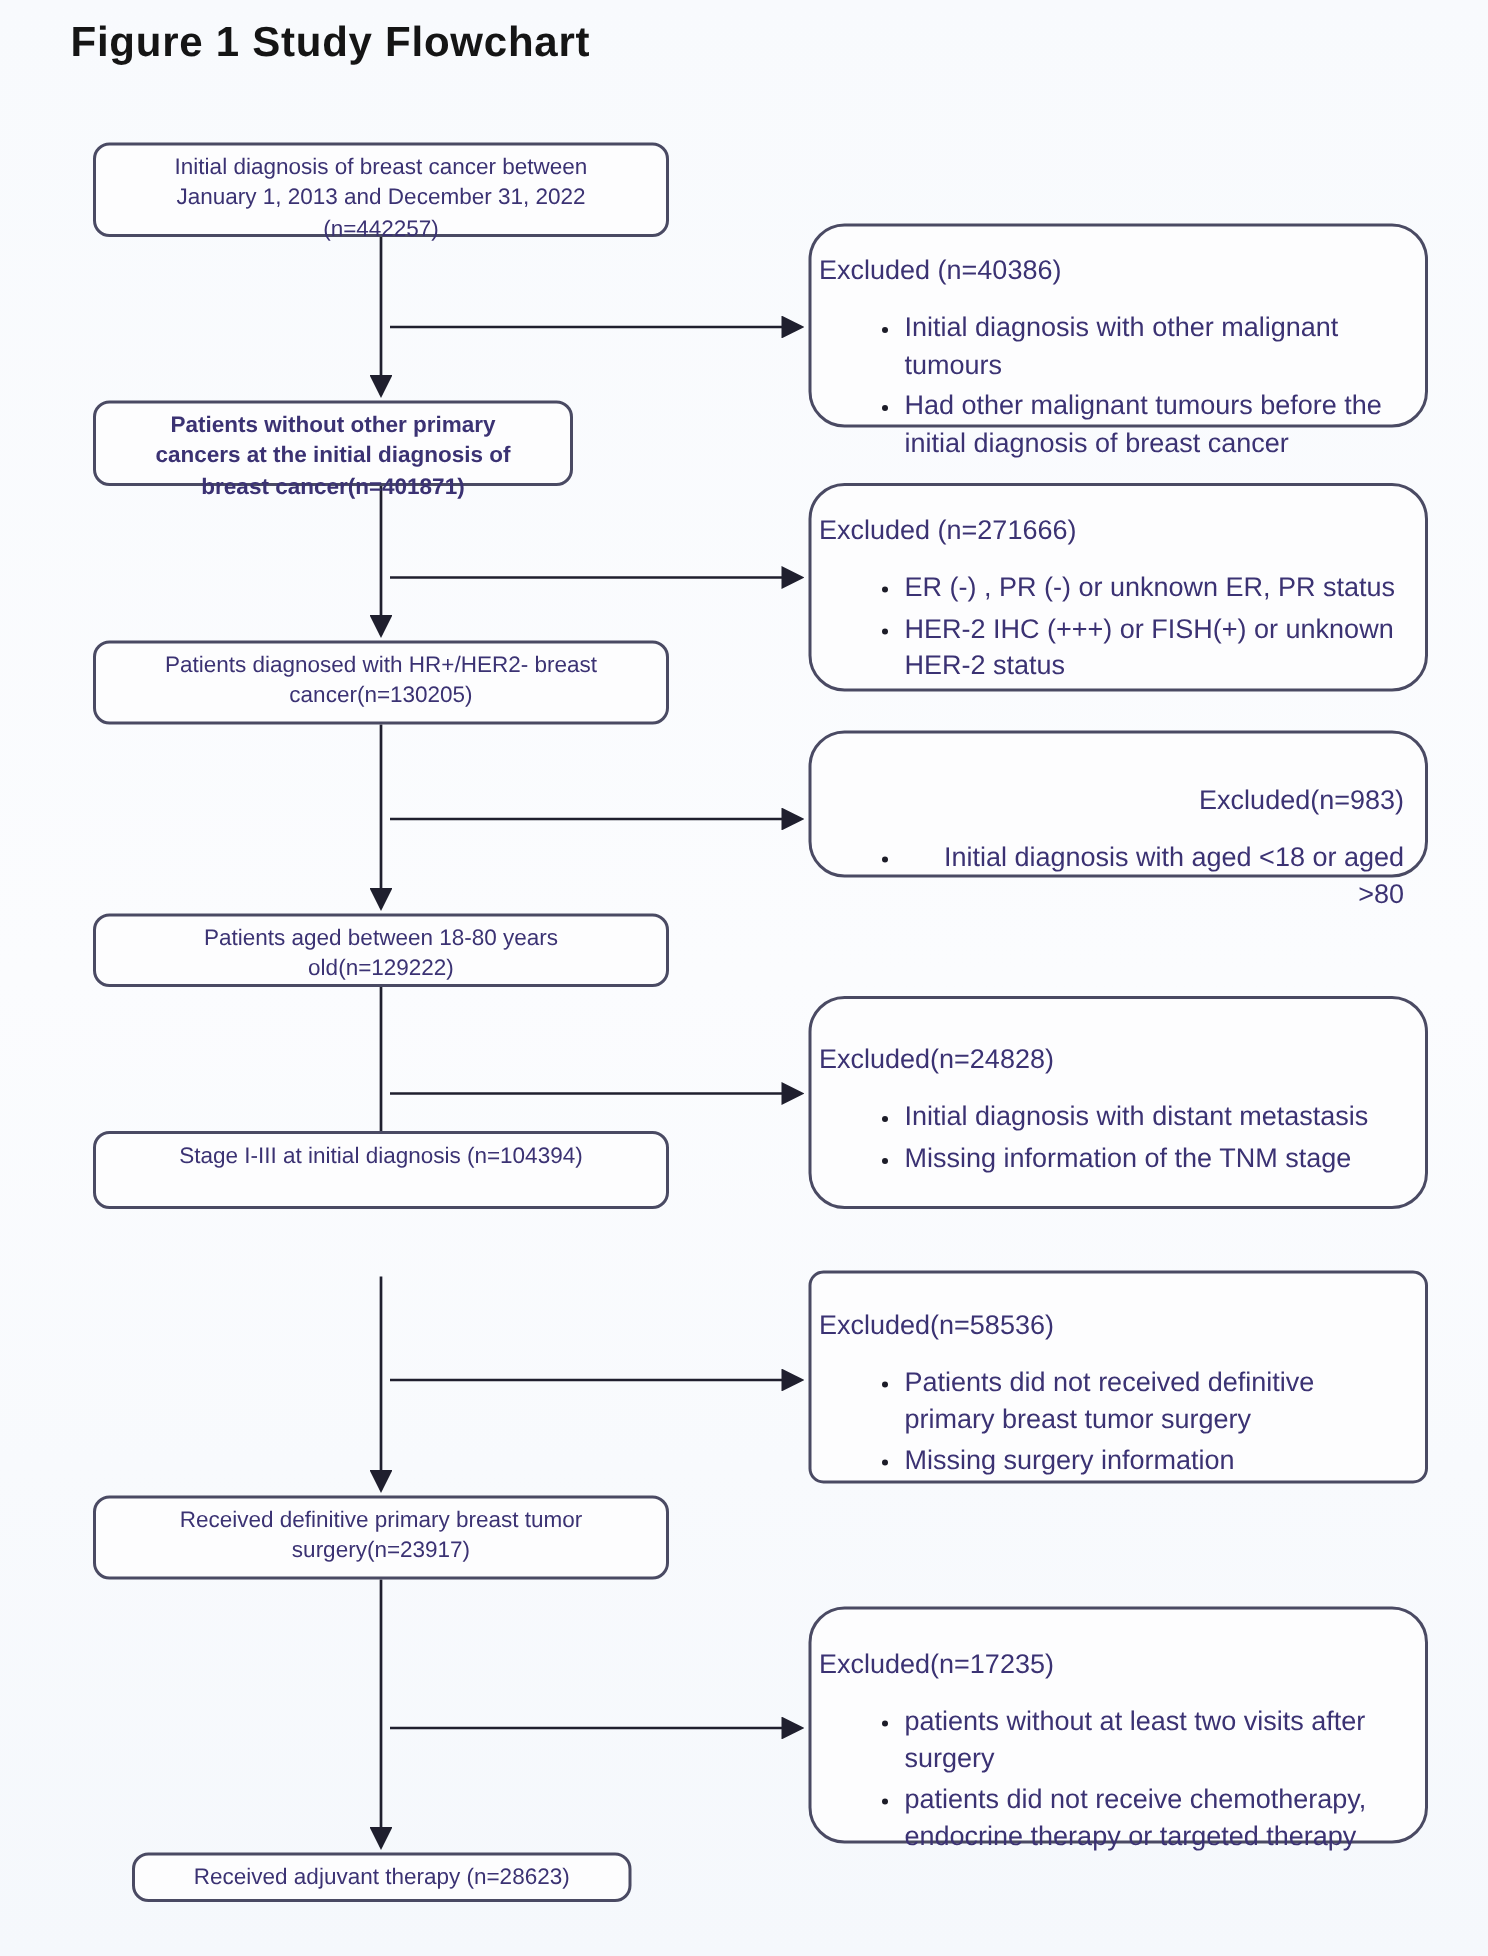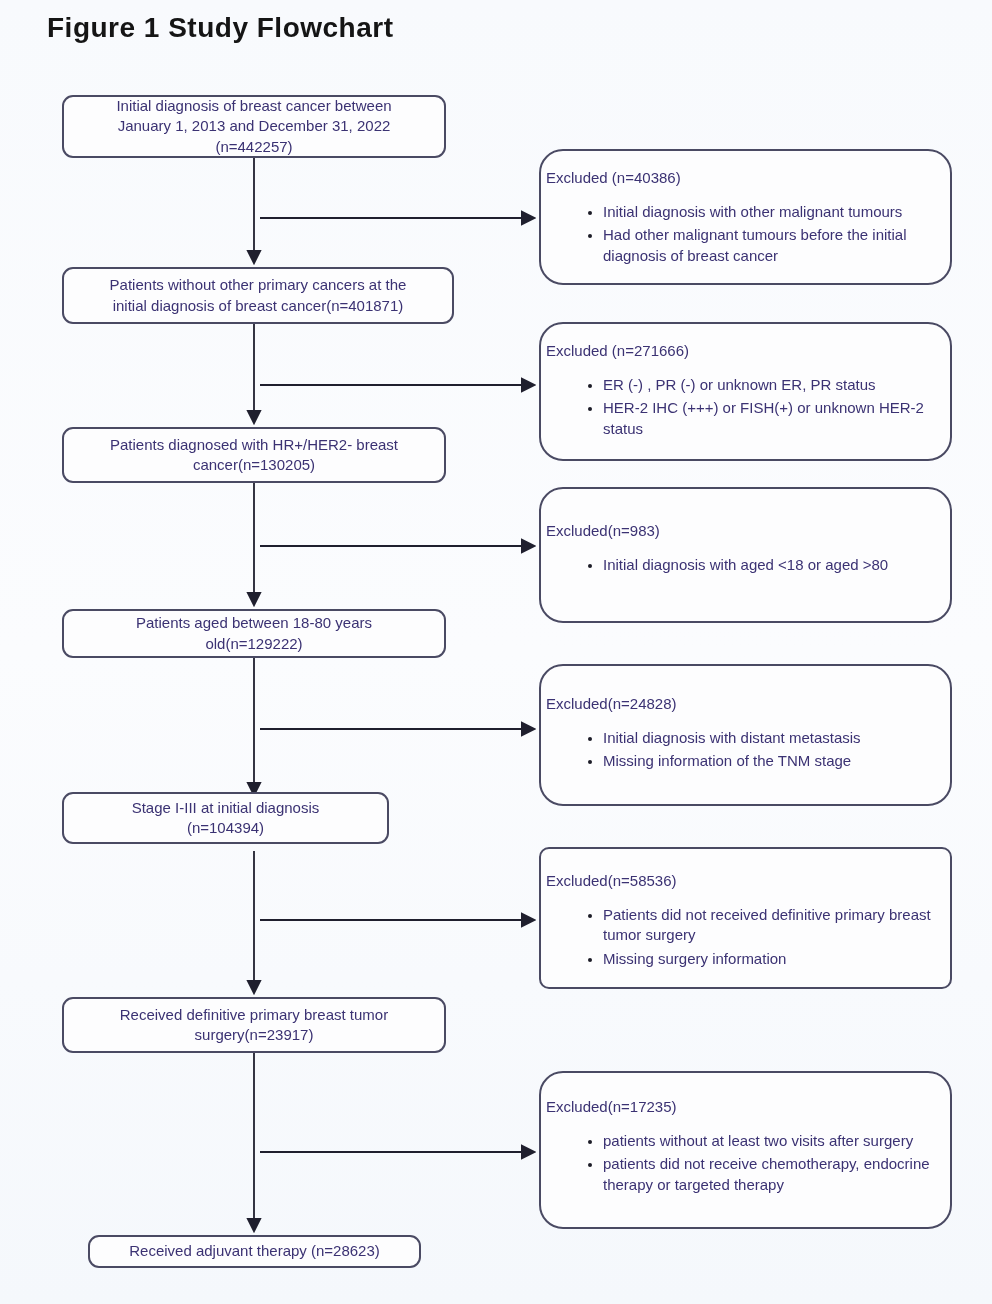--- a/index.html
+++ b/index.html
@@ -29,34 +29,34 @@
   }
   .flow-box {
     position: absolute;
     border: 2px solid #4a4a63;
     border-radius: 11px;
     background: #fdfdfe;
     color: #3b3273;
     font-size: 15px;
     line-height: 1.35;
     display: flex;
-    align-items: center;
+    align-items: flex-start;
     justify-content: center;
     text-align: center;
     padding: 5px 30px;
   }
   .excl-box {
     position: absolute;
     left: 539px;
     width: 413px;
     border: 2px solid #4a4a63;
     border-radius: 24px;
     background: #fdfdfe;
     color: #3b3273;
-    font-size: 15px;
+    font-size: 18px;
     line-height: 1.38;
     padding: 17px 14px 8px 5px;
   }
   .excl-header { margin-bottom: 13px; }
   .excl-box ul { list-style: disc outside; margin: 0; padding-left: 57px; color: #3b3273; }
   .excl-box li { margin-bottom: 3px; }
   .excl-box li::marker { color: #1c1c28; font-size: 13px; }
 </style>
 </head>
 <body>
@@ -83,30 +83,30 @@
     <line x1="260" y1="385" x2="534" y2="385" stroke="#1f1f2e" stroke-width="1.8" marker-end="url(#ah)"></line>
     <line x1="260" y1="546" x2="534" y2="546" stroke="#1f1f2e" stroke-width="1.8" marker-end="url(#ah)"></line>
     <line x1="260" y1="729" x2="534" y2="729" stroke="#1f1f2e" stroke-width="1.8" marker-end="url(#ah)"></line>
     <line x1="260" y1="920" x2="534" y2="920" stroke="#1f1f2e" stroke-width="1.8" marker-end="url(#ah)"></line>
     <line x1="260" y1="1152" x2="534" y2="1152" stroke="#1f1f2e" stroke-width="1.8" marker-end="url(#ah)"></line>
   </svg>
 
   <div class="flow-box" style="left:62px; top:95px; width:384px; height:63px;">
     <span>Initial diagnosis of breast cancer between January 1, 2013 and December 31, 2022  (n=442257)</span>
   </div>
-  <div class="flow-box" style="left:62px; top:267px; width:392px; height:57px;">
+  <div class="flow-box" style="left:62px; top:267px; width:320px; height:57px;font-weight:bold;">
     <span>Patients without other primary cancers  at the initial diagnosis of breast cancer(n=401871)</span>
   </div>
   <div class="flow-box" style="left:62px; top:427px; width:384px; height:56px;">
     <span>Patients diagnosed with HR+/HER2- breast cancer(n=130205)</span>
   </div>
   <div class="flow-box" style="left:62px; top:609px; width:384px; height:49px;">
     <span>Patients aged between 18-80 years old(n=129222)</span>
   </div>
-  <div class="flow-box" style="left:62px; top:792px; width:327px; height:52px;">
+  <div class="flow-box" style="left:62px; top:754px; width:384px; height:52px;">
     <span>Stage I-III at initial diagnosis (n=104394)</span>
   </div>
   <div class="flow-box" style="left:62px; top:997px; width:384px; height:56px;">
     <span>Received definitive primary breast tumor surgery(n=23917)</span>
   </div>
   <div class="flow-box" style="left:88px; top:1235px; width:333px; height:33px;">
     <span>Received adjuvant therapy  (n=28623)</span>
   </div>
 
   <div class="excl-box" style="top:149px; height:136px;">
@@ -116,21 +116,21 @@
       <li>Had other malignant tumours before the initial diagnosis of breast cancer</li>
     </ul>
   </div>
   <div class="excl-box" style="top:322px; height:139px;">
     <div class="excl-header">Excluded (n=271666)</div>
     <ul>
       <li>ER (-) , PR (-) or unknown ER, PR status</li>
       <li>HER-2 IHC (+++) or FISH(+) or unknown HER-2 status</li>
     </ul>
   </div>
-  <div class="excl-box" style="top:487px; height:136px; padding-top:32px;">
+  <div class="excl-box" style="top:487px; height:98px; padding-top:32px;text-align:right;">
     <div class="excl-header">Excluded(n=983)</div>
     <ul>
       <li>Initial diagnosis with aged &lt;18 or aged &gt;80</li>
     </ul>
   </div>
   <div class="excl-box" style="top:664px; height:142px; padding-top:28px;">
     <div class="excl-header">Excluded(n=24828)</div>
     <ul>
       <li>Initial diagnosis with distant metastasis</li>
       <li>Missing information of the TNM stage</li>

